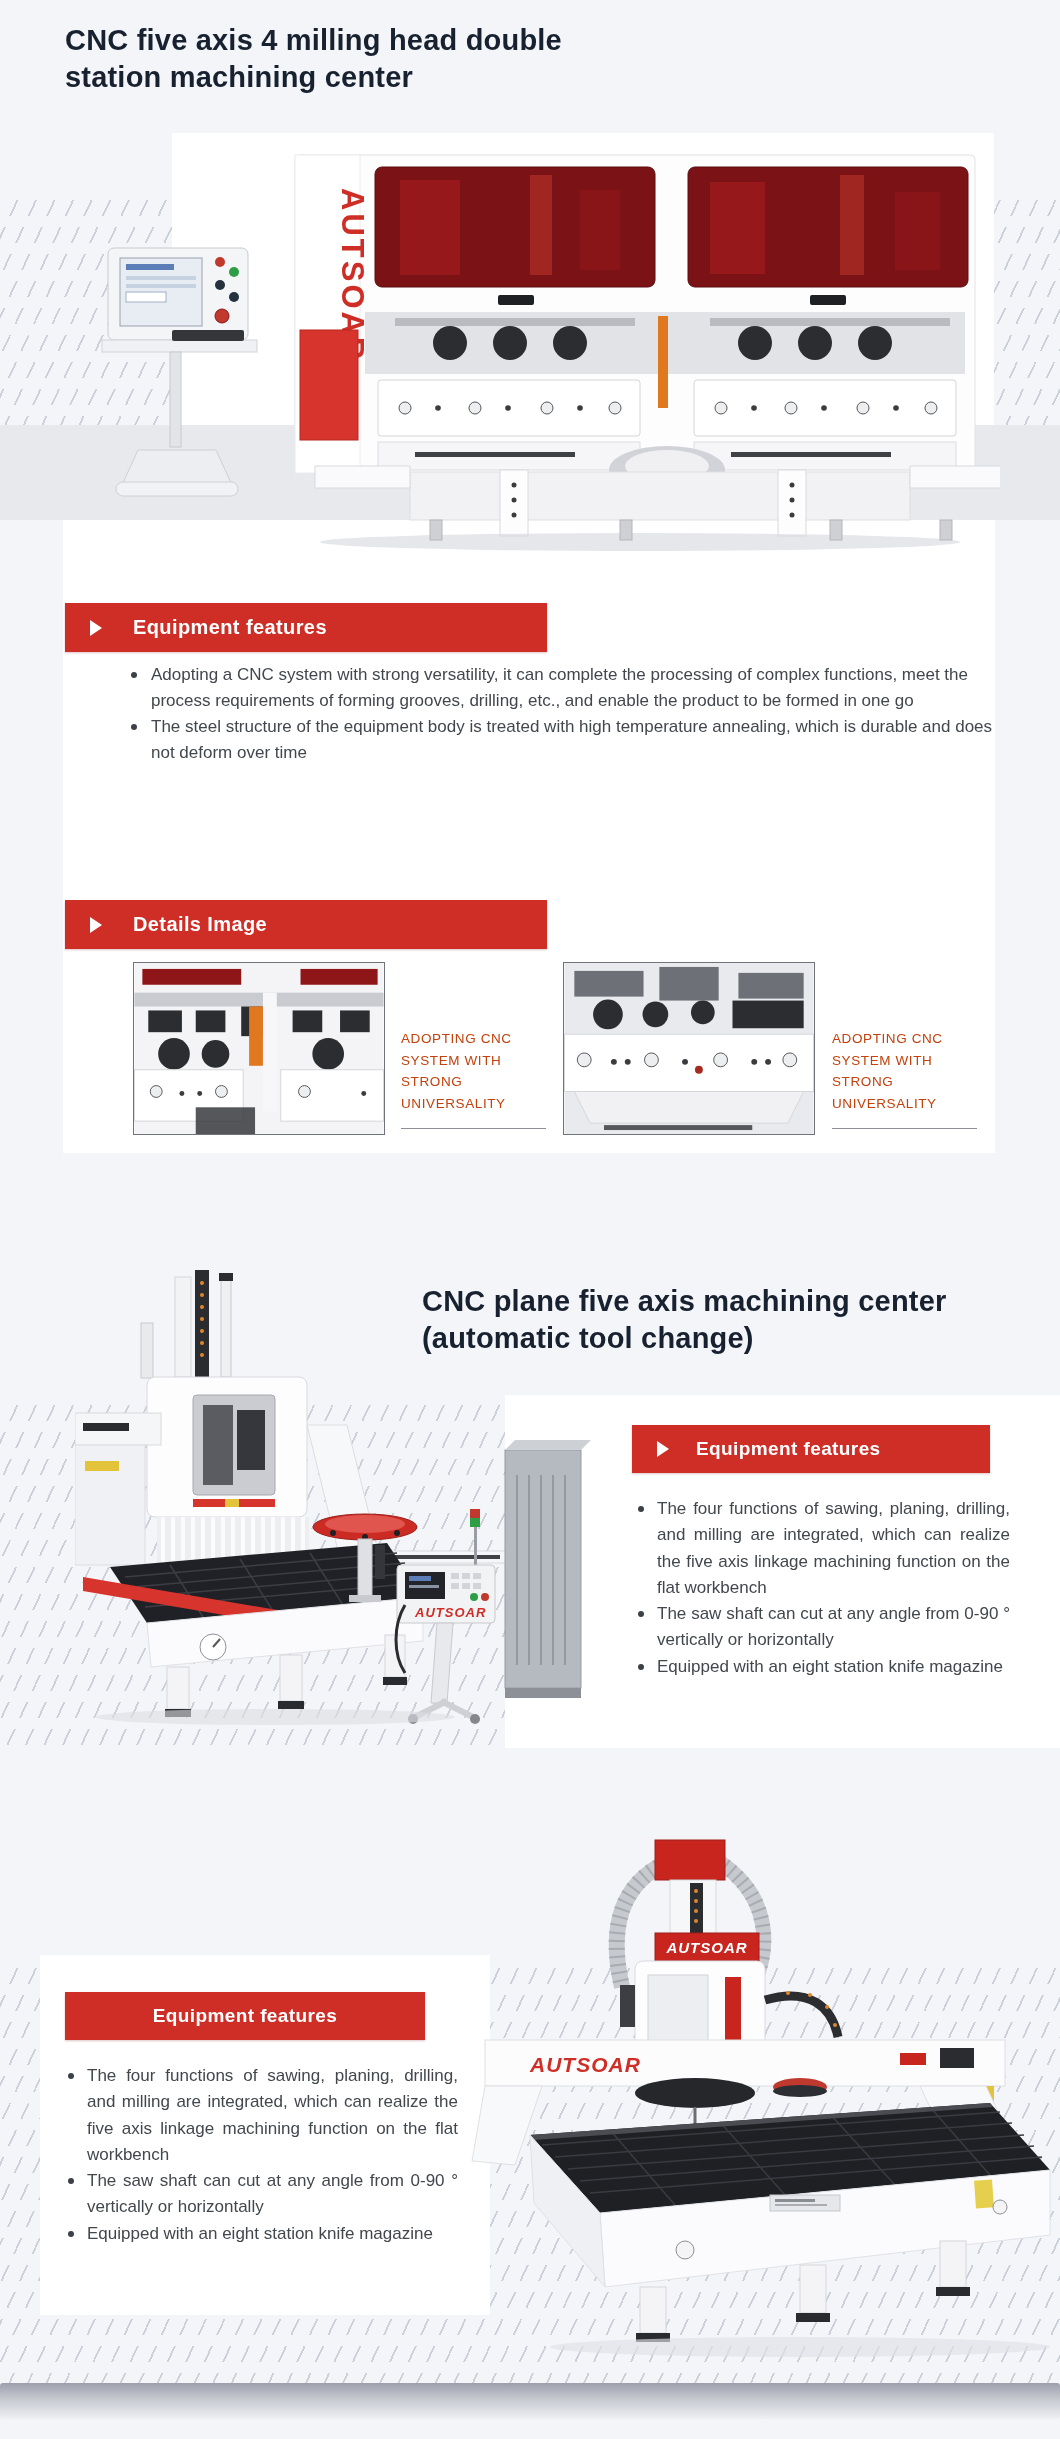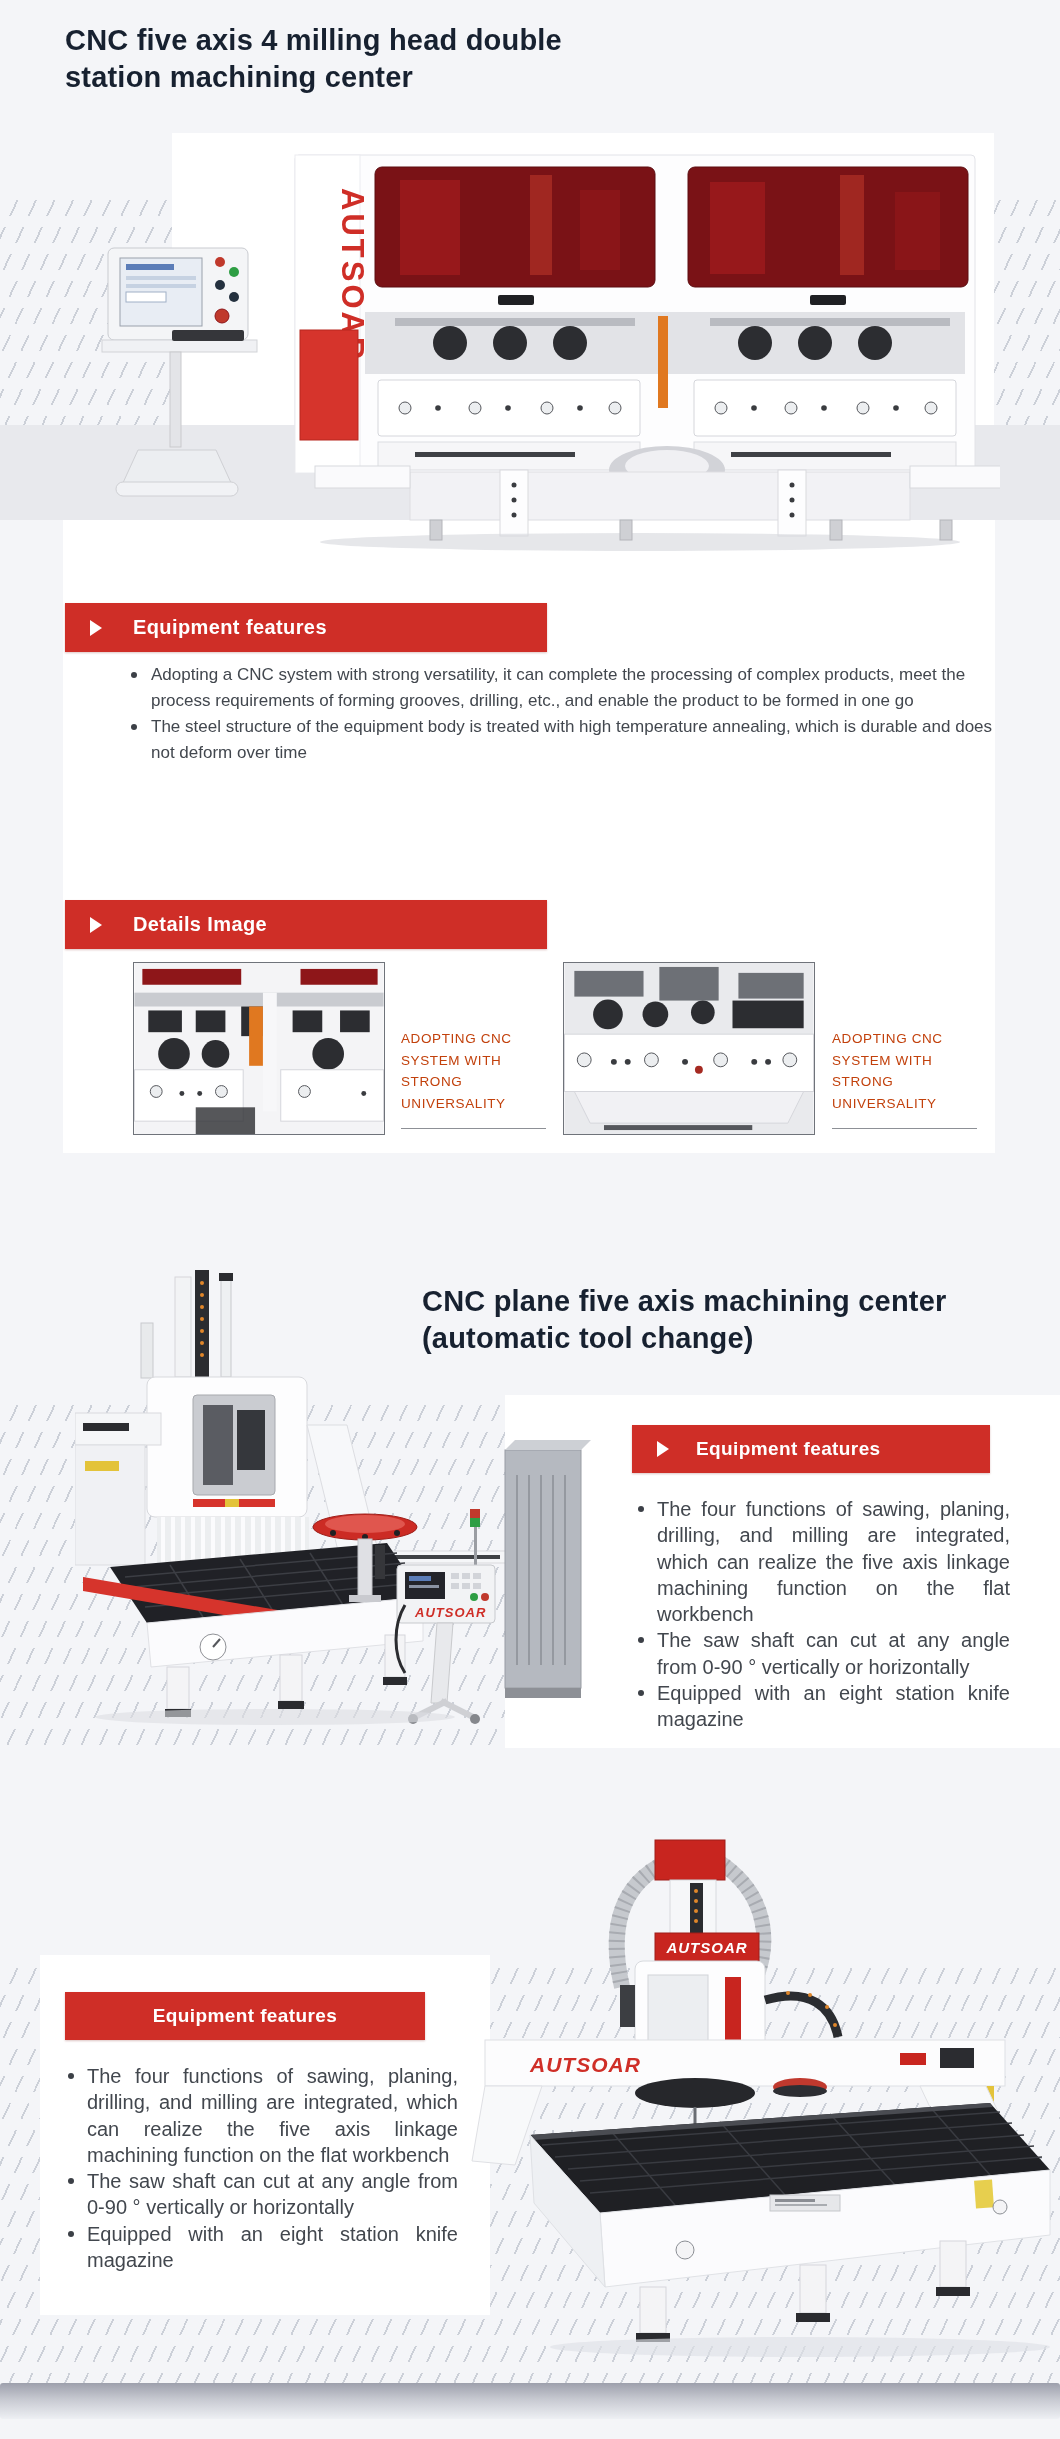--- a/index.html
+++ b/index.html
@@ -20,21 +20,21 @@
   .banner .lbl{color:#ffffff;font-size:20px;font-weight:700;letter-spacing:.4px;}
   .banner.with-arrow .lbl{margin-left:31px;}
   .banner.centered{justify-content:center;}
   .bullets{display:flex;flex-direction:column;}
   .b-item{display:flex;align-items:flex-start;}
   .b-dot{width:6px;height:6px;border-radius:50%;background:#3c4047;margin-top:10px;flex:0 0 6px;}
   .b-txt{color:#42474e;}
   .bullets.s1 .b-dot{margin-right:14px;}
   .bullets.s1 .b-txt{font-size:17px;line-height:26px;width:852px;}
   .bullets.sm .b-dot{margin-right:13px;}
-  .bullets.sm .b-txt{font-size:20px;line-height:26.3px;text-align:justify;}
+  .bullets.sm .b-txt{font-size:17px;line-height:26.3px;text-align:justify;}
   .caption{color:#c2410c;font-size:13.5px;line-height:21.5px;letter-spacing:.6px;}
   .cap-underline{height:1px;background:#8d9096;}
   .thumb{border:1px solid #6f7artifact378;}
   .thumb{border:1px solid #6f737a;background:#fff;box-sizing:border-box;}
   .footer-band{background:linear-gradient(180deg,#9da0ac 0%,#c7c9d1 45%,#eef0f4 100%);border-radius:3px;}
   svg text{font-family:"Liberation Sans",sans-serif;}
 </style>
 </head>
 <body>
 
@@ -163,21 +163,21 @@
   </svg>
 
   <div class="abs banner with-arrow" style="left:65px;top:603px;width:482px;height:49px;">
     <span class="play"></span>
     <span class="lbl">Equipment features</span>
   </div>
 
   <div class="abs bullets s1" style="left:131px;top:662px;">
     <div class="b-item">
         <span class="b-dot"></span>
-        <span class="b-txt">Adopting a CNC system with strong versatility, it can complete the processing of complex products, meet the process requirements of forming grooves, drilling, etc., and enable the product to be formed in one go</span>
+        <span class="b-txt">Adopting a CNC system with strong versatility, it can complete the processing of complex functions, meet the process requirements of forming grooves, drilling, etc., and enable the product to be formed in one go</span>
       </div>
     <div class="b-item">
         <span class="b-dot"></span>
         <span class="b-txt">The steel structure of the equipment body is treated with high temperature annealing, which is durable and does not deform over time</span>
       </div>
   </div>
 
   <div class="abs banner with-arrow" style="left:65px;top:900px;width:482px;height:49px;">
     <span class="play"></span>
     <span class="lbl">Details Image</span>

